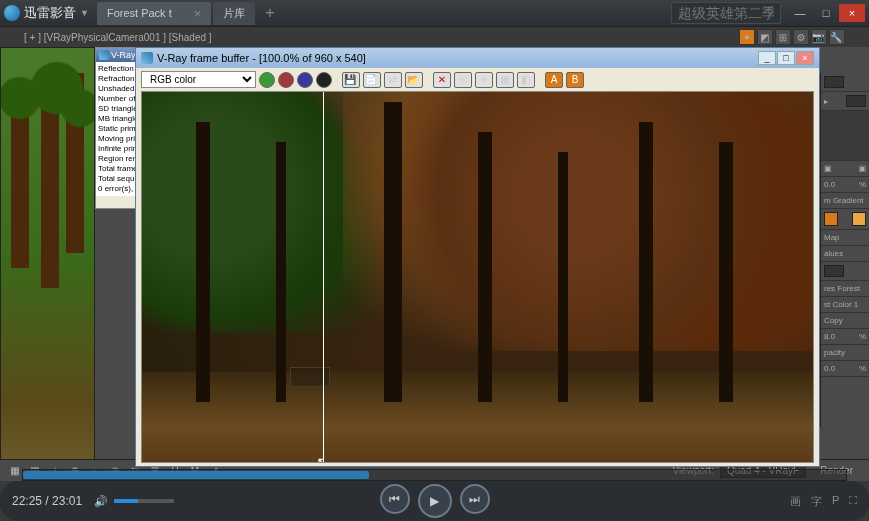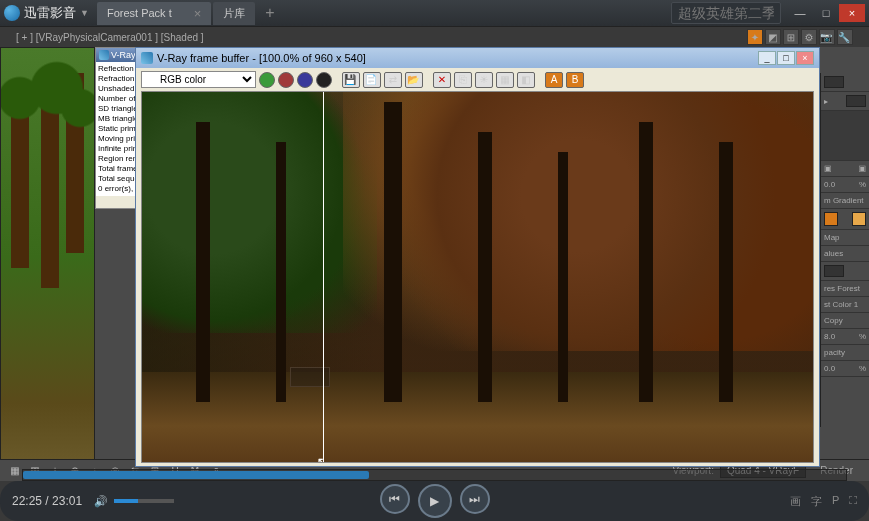--- a/index.html
+++ b/index.html
@@ -14,21 +14,21 @@
 .tab.active { background: #50565d; }
 .tab .close { color: #888; font-size: 13px; }
 .add-tab { color: #888; font-size: 16px; padding: 0 8px; }
 .spacer { flex: 1; }
 .search-box { background: #2d3237; border: 1px solid #454a50; padding: 2px 6px; width: 110px; color: #888; font-size: 14px; border-radius: 2px; }
 .win-controls { display: flex; margin-left: 6px; }
 .win-btn { width: 26px; height: 18px; display: flex; align-items: center; justify-content: center; font-size: 11px; color: #ccc; }
 .win-btn.close { background: #c0392b; color: #fff; }
 
 
-.maxbar { background: #393939; border-top: 1px solid #222; padding: 2px 16px; display: flex; align-items: center; gap: 0; font-size: 10px; color: #aaa; }
+.maxbar { background: #393939; border-top: 1px solid #222; padding: 2px 24px; display: flex; align-items: center; gap: 0; font-size: 10px; color: #aaa; }
 .maxbar .right-icons { margin-left: auto; display: flex; gap: 2px; }
 .maxbar .ico { width: 16px; height: 16px; background: #505050; border: 1px solid #333; display: flex; align-items: center; justify-content: center; font-size: 10px; }
 
 
 .main-area { position: relative; height: 420px; background: #4a4a4a; display: flex; }
 .viewport-left { width: 95px; background: #3a3a3a; position: relative; overflow: hidden; border: 1px solid #222; }
 .forest-preview { position: absolute; inset: 0; background: linear-gradient(to bottom, #4a7a2a 0%, #3a6a1a 50%, #5a4a1a 85%, #6a5a2a 100%); }
 .forest-preview::before { content:""; position:absolute; left:10px; top:40px; width:18px; height:180px; background: #4a2a0a; box-shadow: 30px 20px 0 #4a2a0a, 55px -15px 0 #4a2a0a; }
 .forest-preview::after { content:""; position:absolute; left:0; top:0; right:0; height:100px; background: radial-gradient(circle at 20% 50%, #2a5a0a 20px, transparent 22px), radial-gradient(circle at 60% 40%, #2a5a0a 25px, transparent 27px), radial-gradient(circle at 85% 60%, #2a5a0a 18px, transparent 20px); }
 
@@ -42,21 +42,21 @@
 
 
 .vfb { position: absolute; left: 135px; top: 0; width: 685px; height: 420px; background: #ece9d8; border: 1px solid #5a7aa5; z-index: 8; }
 .vfb-title { background: linear-gradient(#b5cde8, #95b5dc); padding: 3px 5px; display: flex; align-items: center; gap: 4px; font-size: 11px; color: #000; }
 .vfb-title .vico { width: 12px; height: 12px; background: linear-gradient(45deg, #79c3e8, #2a78b0); border-radius: 2px; }
 .vfb-title .win-set { margin-left: auto; display: flex; gap: 1px; }
 .vfb-title .win-set span { width: 18px; height: 14px; background: #dce8f4; border:1px solid #8aa; display:flex; align-items:center; justify-content:center; font-size:9px; }
 .vfb-title .win-set span.close { background: #e88; color:#fff; }
 
 .vfb-toolbar { background: #ece9d8; padding: 3px 5px; display: flex; align-items: center; gap: 3px; }
-.channel-select { border: 1px solid #888; background: #fff; font-size: 10px; padding: 1px 14px; width: 115px; height: 17px; }
+.channel-select { border: 1px solid #888; background: #fff; font-size: 10px; padding: 1px 4px; width: 115px; height: 17px; }
 .tb-btn { width: 16px; height: 16px; border-radius: 50%; display: inline-block; border: 1px solid #666; }
 .tb-btn.sq { border-radius: 2px; width: 18px; height: 16px; background: #e0e0e0; display:flex; align-items:center; justify-content:center; font-size:10px; }
 .dot-green { background: #3a9a3a; } .dot-red { background: #a03a3a; } .dot-blue { background: #3a3a9a; } .dot-black { background: #222; }
 .tb-sep { width: 4px; }
 
 .vfb-render { position: relative; margin: 0 5px 5px 5px; border: 1px solid #888; height: 372px; background:
   linear-gradient(to bottom, rgba(60,40,20,0.2) 0%, rgba(20,10,5,0.6) 100%),
   linear-gradient(90deg, rgba(20,40,10,0.5) 0%, rgba(20,40,10,0) 35%, rgba(0,0,0,0) 100%),
   linear-gradient(to bottom, #4a3a1a 0%, #3a2a15 40%, #5a3a1a 75%, #6a4820 100%);
   overflow: hidden; }

